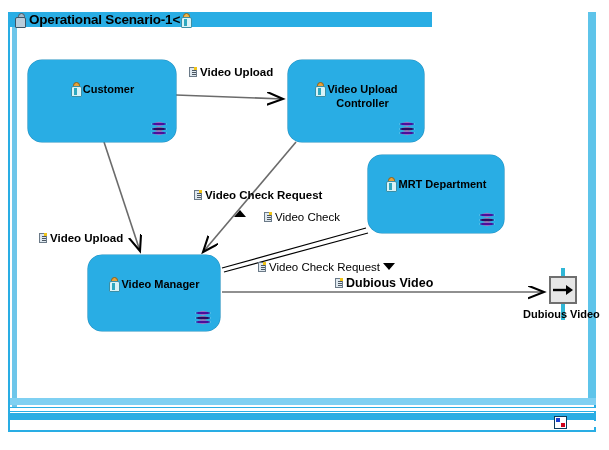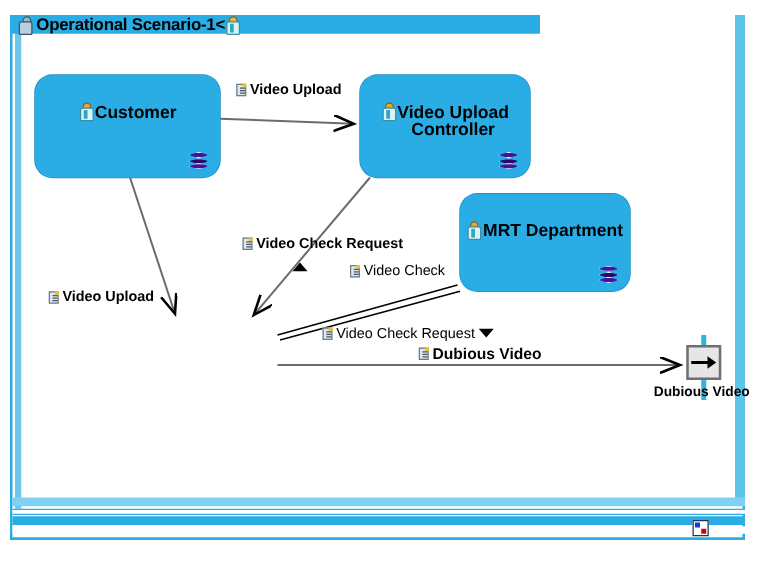--- a/index.html
+++ b/index.html
@@ -87,21 +87,21 @@
     background: #29ade4;
     border-radius: 14px;
     box-sizing: border-box;
     box-shadow: 0 0 0 0.6px #1f8fc0;
   }
   .node-title {
     position: absolute;
     left: 0; right: 0;
     top: 8px;
     text-align: center;
-    font-size: 14px;
+    font-size: 11px;
     font-weight: bold;
     color: #000000;
     line-height: 14px;
     white-space: pre-line;
   }
   .node-title-row {
     display: inline-flex;
     align-items: flex-start;
     gap: 2px;
   }
@@ -326,37 +326,50 @@
         <span>MRT Department</span>
       </span>
     </div>
     <div class="stack-ico">
         <i></i>
         <i></i>
         <i></i>
       </div>
   </div>
 
+  <div class="node" style="left:88px;top:255px;width:132px;height:76px;">
+    <div class="node-title">
+      <span class="node-title-row">
+        <span class="actor-ico"><span class="head"></span><span class="body"></span><span class="torso"></span></span>
+        <span>Video Manager</span>
+      </span>
+    </div>
+    <div class="stack-ico">
+        <i></i>
+        <i></i>
+        <i></i>
+      </div>
+  </div>
 
   <div class="edge-label" style="left:189px;top:66px;">
     <span class="doc-ico"></span>
     <span class="txt">Video Upload</span>
   </div>
 
   <div class="edge-label" style="left:39px;top:232px;">
     <span class="doc-ico"></span>
     <span class="txt">Video Upload</span>
   </div>
 
   <div class="edge-label" style="left:194px;top:189px;">
     <span class="doc-ico"></span>
     <span class="txt">Video Check Request</span>
   </div>
 
-  <div class="edge-label plain" style="left:280px;top:211px;">
+  <div class="edge-label plain" style="left:264px;top:211px;">
     <span class="doc-ico"></span>
     <span class="txt">Video Check</span>
   </div>
 
   <div class="edge-label plain" style="left:258px;top:261px;">
     <span class="doc-ico"></span>
     <span class="txt">Video Check Request</span>
   </div>
 
   <div class="edge-label" style="left:335px;top:276px;">

